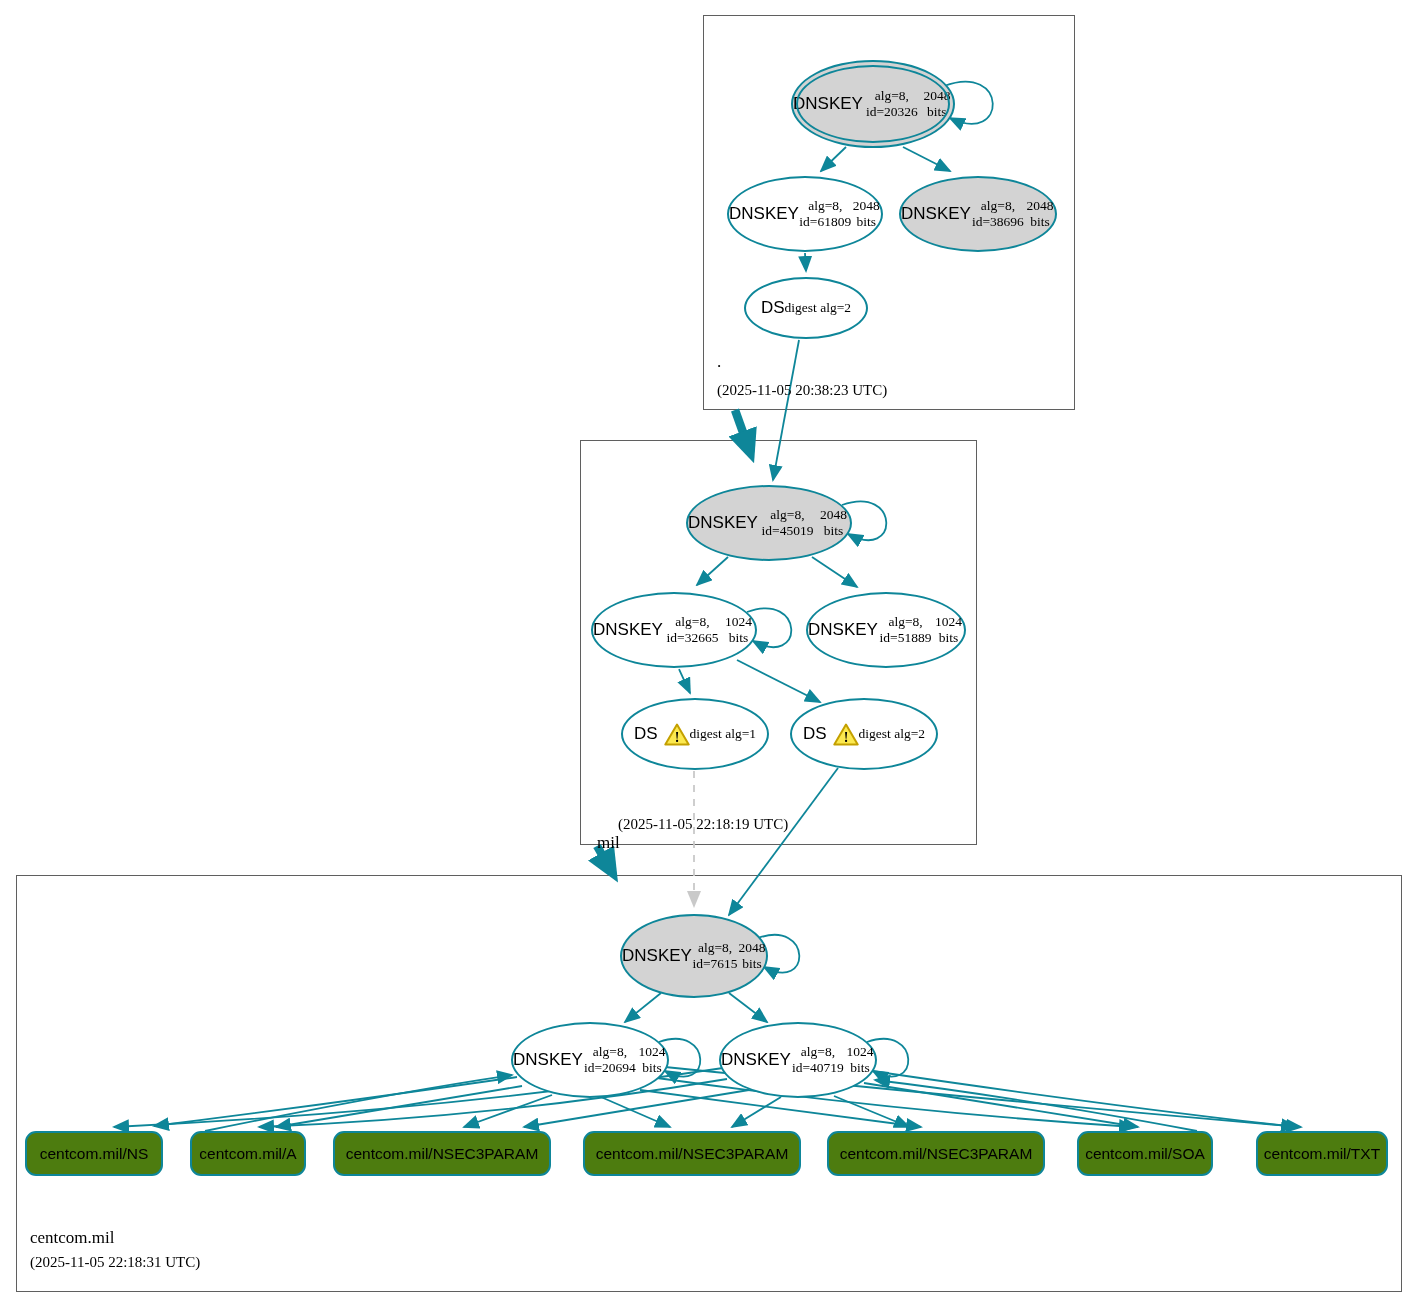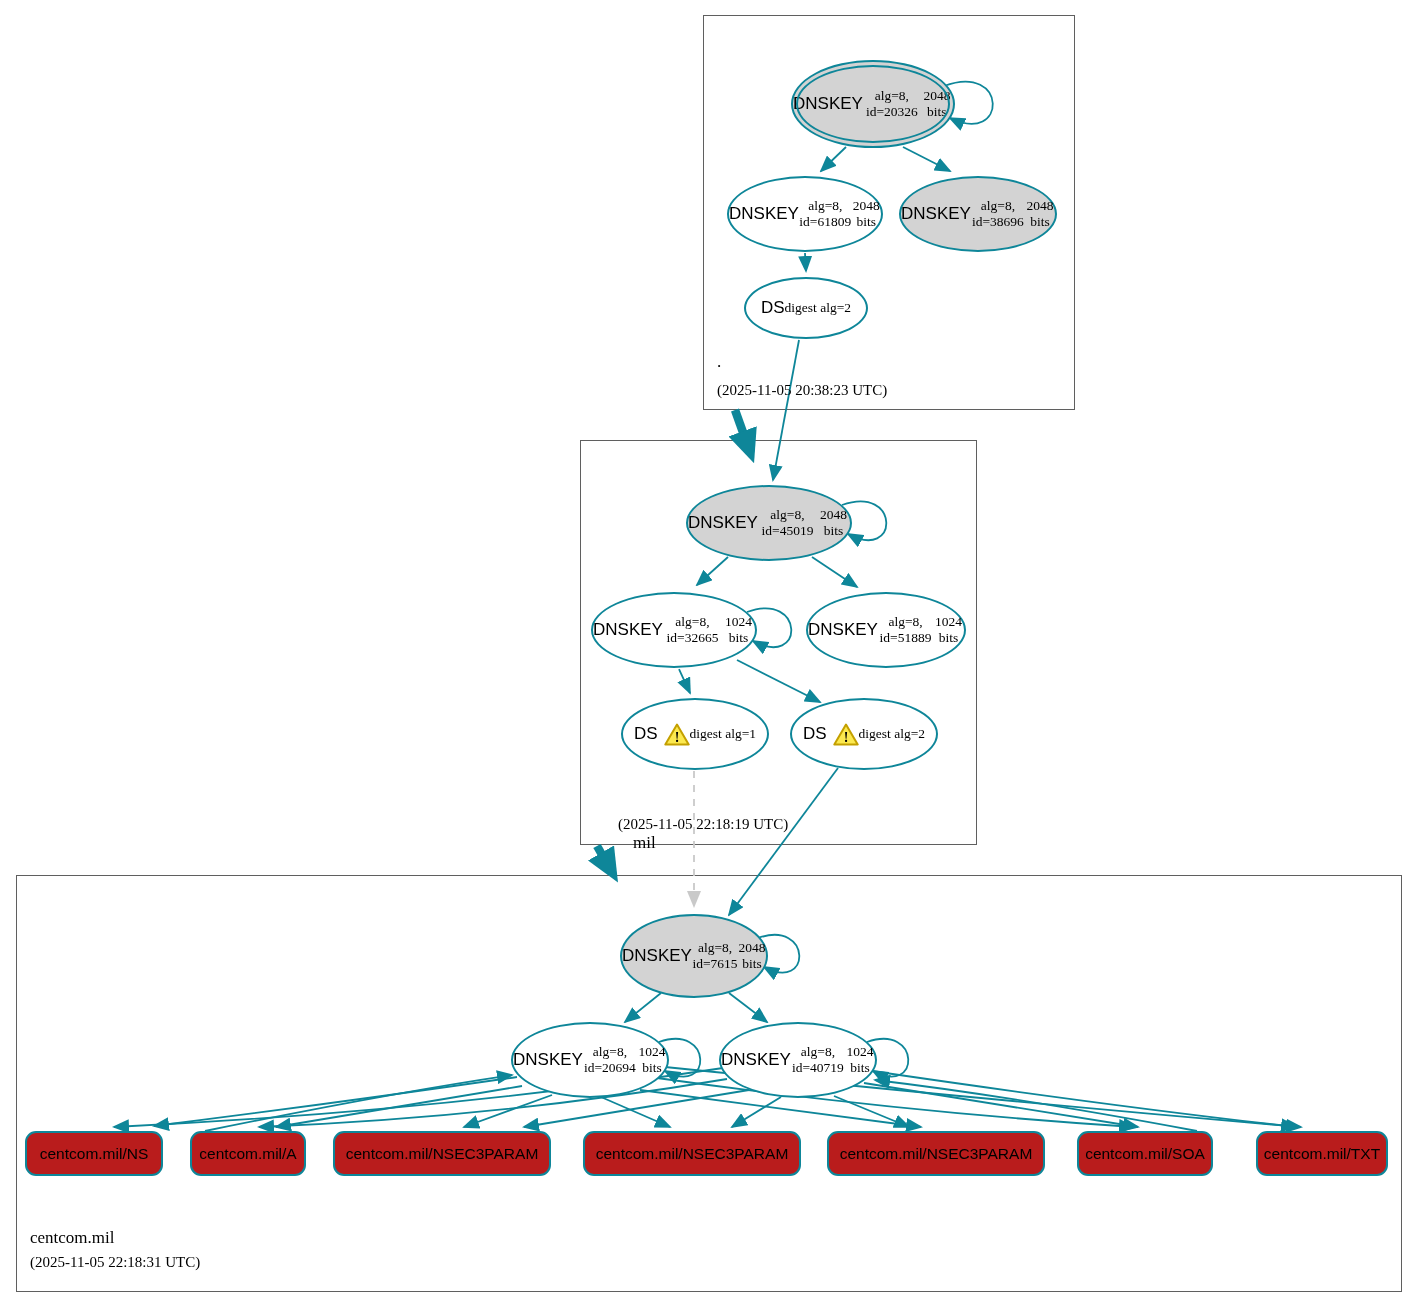--- a/index.html
+++ b/index.html
@@ -10,21 +10,21 @@
   .zts{position:absolute;font-family:"Liberation Serif",serif;font-size:15px;color:#000;}
   .node{position:absolute;border:2px solid #0e8699;border-radius:50%;background:#fff;
         display:flex;flex-direction:row;align-items:center;justify-content:center;
         text-align:center;line-height:1.15;box-sizing:border-box;}
   .node.gray{background:#d3d3d3;}
   .ring{position:absolute;left:3px;top:3px;right:3px;bottom:3px;border:2px solid #0e8699;
         border-radius:50%;pointer-events:none;}
   .ntitle{font-family:"Liberation Sans",sans-serif;font-size:17px;color:#000;
           display:flex;align-items:center;gap:6px;}
   .nsub{font-family:"Liberation Serif",serif;font-size:13.5px;color:#000;}
-  .rrset{position:absolute;height:45px;border:2px solid #0e8699;border-radius:11px;background:#b91c1c;
+  .rrset{position:absolute;height:45px;border:2px solid #0e8699;border-radius:11px;background:#4d7c0f;
          display:flex;align-items:center;justify-content:center;box-sizing:border-box;
          font-family:"Liberation Sans",sans-serif;font-size:15.5px;color:#000;}
   svg#edges{position:absolute;left:0;top:0;}
   .warn{display:inline-block;}
 </style>
 </head>
 <body>
 
 <div id="canvas">
 
@@ -86,21 +86,21 @@
 
       <path d="M 1197,1131 Q 1010,1096 875,1080" marker-end="url(#ma)"></path>
       <path d="M 205,1131 Q 390,1093 512,1075" marker-end="url(#ma)"></path>
     </g>
 
     <path d="M 694,771 L 694,906" stroke="#c9c9c9" stroke-width="1.8" fill="none" stroke-dasharray="7 7" marker-end="url(#mg)"></path>
   </svg>
 
   <div class="zlabel" style="left:717px;top:352px;">.</div>
   <div class="zts" style="left:717px;top:382px;">(2025-11-05 20:38:23 UTC)</div>
-  <div class="zlabel" style="left:597px;top:833px;margin-left:36px;">mil</div>
+  <div class="zlabel" style="left:597px;top:833px;">mil</div>
   <div class="zts" style="left:618px;top:816px;">(2025-11-05 22:18:19 UTC)</div>
   <div class="zlabel" style="left:30px;top:1228px;">centcom.mil</div>
   <div class="zts" style="left:30px;top:1254px;">(2025-11-05 22:18:31 UTC)</div>
 
   <div class="node gray" style="left:791px;top:60px;width:164px;height:88px;">
     <div class="ring"></div>
     <div class="ntitle">DNSKEY</div>
     <div class="nsub">alg=8, id=20326</div>
     <div class="nsub">2048 bits</div>
   </div>

